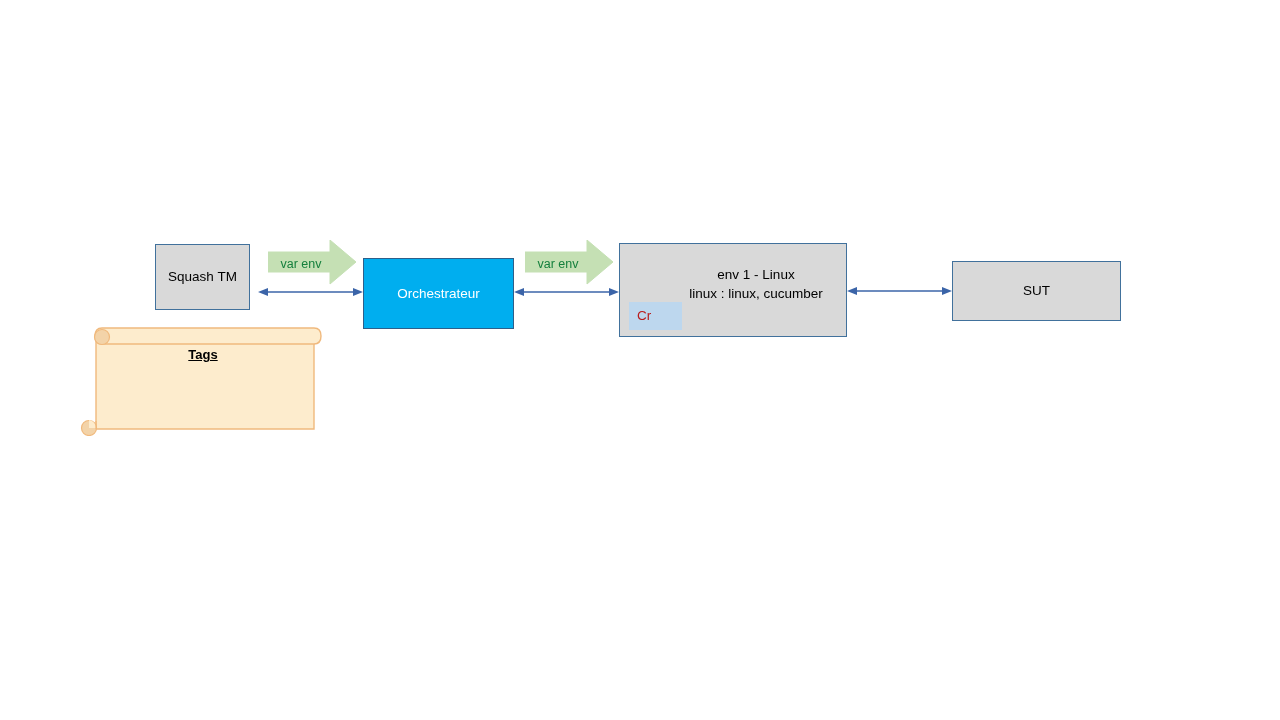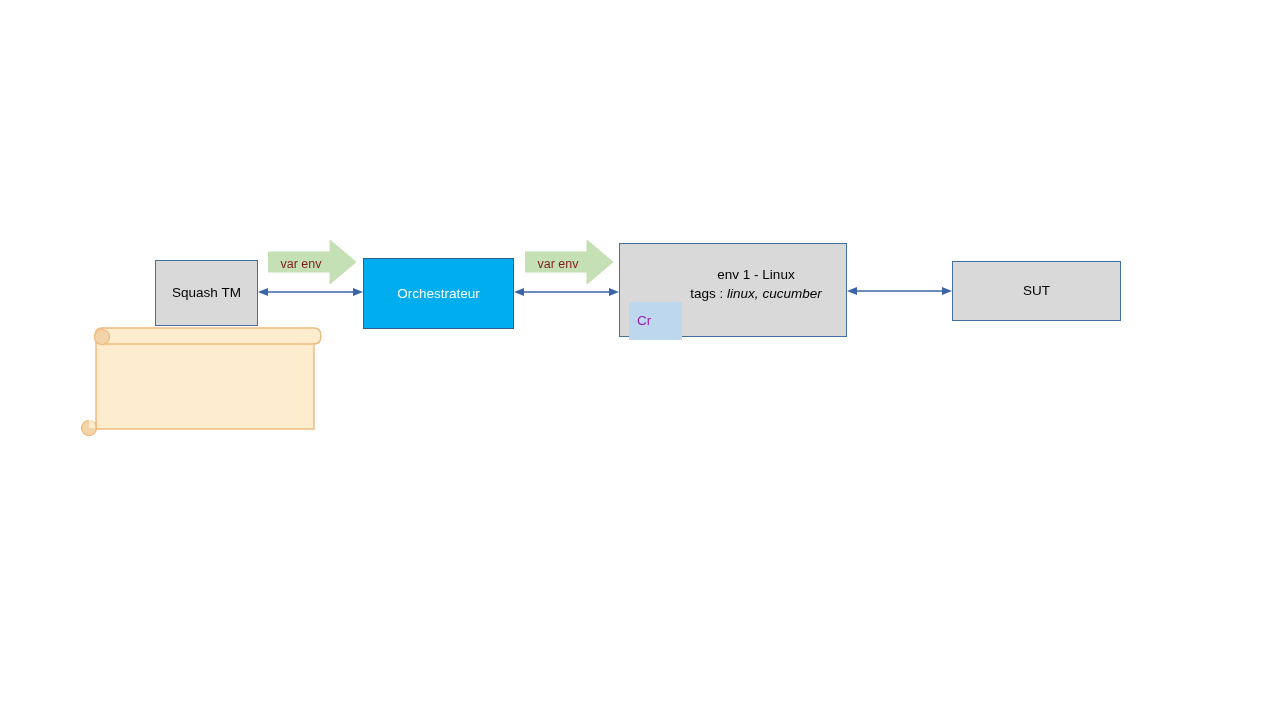--- a/index.html
+++ b/index.html
@@ -31,22 +31,22 @@
     text-align: center;
     color: #000000;
     font-size: 13.5px;
     line-height: 1.32;
   }
   .node.gray  { background: #d9d9d9; }
   .node.cyan  { background: #00aeef; border-color: #2e5f8a; color: #ffffff; }
 
   
   #node-squash {
-    left: 155px; top: 260px;
-    width: 103px; height: 66px;
+    left: 155px; top: 244px;
+    width: 95px; height: 66px;
   }
   
   #node-orchestrateur {
     left: 363px; top: 258px;
     width: 151px; height: 71px;
   }
   
   #node-env {
     left: 619px; top: 243px;
     width: 228px; height: 94px;
@@ -56,36 +56,35 @@
   #node-env .env-text {
     position: absolute;
     left: 0; right: 0;
     top: 21px;
     text-align: center;
     font-size: 13.5px;
     line-height: 1.43;
     margin-left: 46px;
   }
   #node-env .env-text .tags-line .italic {
-    font-style: italic;
   }
   #node-env .cr-chip {
     position: absolute;
     left: 9px;
     top: 58px;
     width: 53px;
-    height: 38px;
+    height: 28px;
     background: #bdd7ee;
     display: flex;
     align-items: center;
     justify-content: flex-start;
     padding-left: 8px;
     box-sizing: border-box;
     font-size: 13.5px;
-    color: #a21caf;
+    color: #b91c1c;
   }
   
   #node-sut {
     left: 952px; top: 261px;
     width: 169px; height: 60px;
   }
 
   
   .connector {
     position: absolute;
@@ -104,21 +103,21 @@
     height: 56px;
   }
   .block-arrow svg { display: block; }
   .block-arrow .ba-label {
     position: absolute;
     left: 0;
     top: 17px;
     width: 66px;
     text-align: center;
     font-size: 12.5px;
-    color: #7f1d1d;
+    color: #15803d;
     pointer-events: none;
   }
   #arrow-var-env-1 { left: 268px; top: 240px; }
   #arrow-var-env-2 { left: 525px; top: 240px; }
 
   
   #note-tags {
     position: absolute;
     left: 80px;
     top: 326px;
@@ -184,21 +183,21 @@
     <svg width="88" height="56" viewBox="0 0 88 56">
       <polygon points="0,12 62,12 62,0 88,22 62,44 62,32 0,32" fill="#c5e0b4" stroke="#c5e0b4" stroke-width="1"></polygon>
     </svg>
     <span class="ba-label">var env</span>
   </div>
 
   <div class="node gray" id="node-env">
     <div class="env-text">
       <div>env 1 - Linux</div>
       <div class="tags-line">
-        <span>tags : </span><span class="italic">linux, cucumber</span>
+        <span>linux : </span><span class="italic">linux, cucumber</span>
       </div>
     </div>
     <div class="cr-chip">
       <span>Cr</span>
     </div>
   </div>
 
   <div class="connector" id="conn-env-sut">
     <svg width="105" height="12" viewBox="0 0 105 12">
       <line x1="9" y1="6" x2="96" y2="6" stroke="#3b64a8" stroke-width="1.6"></line>
@@ -218,17 +217,18 @@
 
       <path d="M22,2 L234,2 Q241,2 241,10 Q241,18 234,18 L22,18 Q15,18 15,10 Q15,2 22,2 Z" fill="#fdeccd" stroke="#f0b97d" stroke-width="1.4"></path>
 
       <circle cx="22" cy="11" r="7.5" fill="#f3d3a8" stroke="#f0b97d" stroke-width="1.2"></circle>
 
       <circle cx="9" cy="102" r="7.5" fill="#f3d3a8" stroke="#f0b97d" stroke-width="1.2"></circle>
       <path d="M9,102 L9,94 A8,8 0 0,1 16,102 Z" fill="#fdeccd" stroke="none"></path>
       <line x1="16" y1="95" x2="16" y2="103" stroke="#f0b97d" stroke-width="1.2"></line>
     </svg>
     <div class="note-body">
+      <span class="note-heading">Tags</span>
       <span class="note-gap"></span>
     </div>
   </div>
 
 </div>
 
 </body></html>

